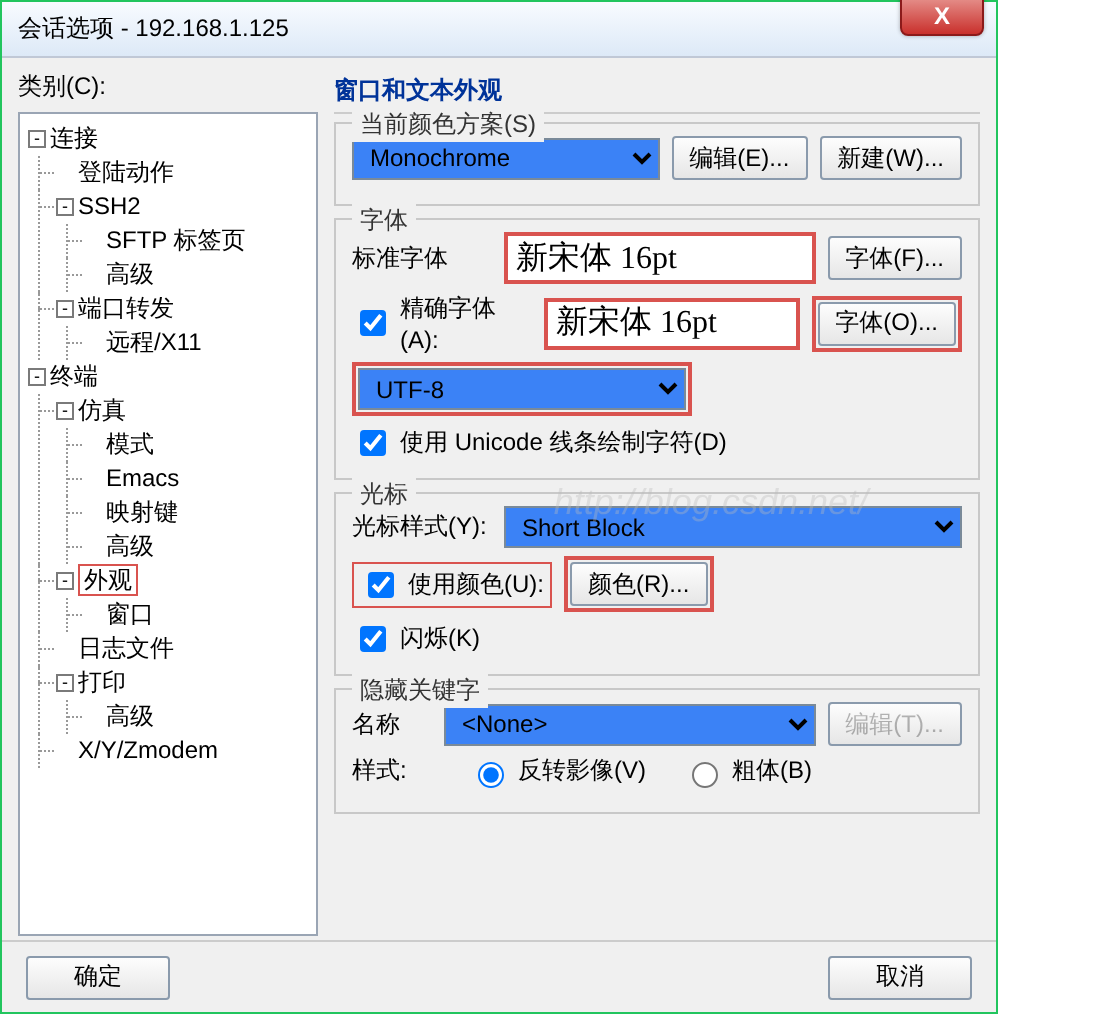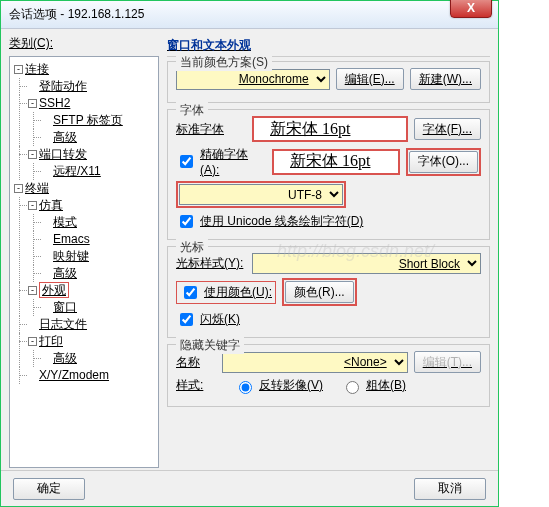--- a/index.html
+++ b/index.html
@@ -1,44 +1,44 @@
 <!DOCTYPE html>
 <html><head>
 <meta charset="utf-8">
 <style>
 * { box-sizing: border-box; font-family: "Microsoft YaHei", "SimSun", Tahoma, sans-serif; font-size: 12px; }
 body { margin: 0; padding: 0; background: #fff; }
 .window { width: 499px; height: 507px; border: 1px solid #22c55e; background: #f0f0f0; position: relative; }
 .titlebar { height: 28px; background: linear-gradient(#f8fbff,#dde9f7); display: flex; align-items: center; padding: 0 8px; border-bottom: 1px solid #c0c8d6; position: relative; }
 .titlebar-text { color: #000; }
 .close-btn { position: absolute; right: 6px; top: -3px; width: 42px; height: 20px; background: linear-gradient(#e58f8a,#c9302c); border: 1px solid #8b1a1a; border-radius: 0 0 4px 4px; color: #fff; display: flex; align-items: center; justify-content: center; font-weight: bold; box-shadow: 0 0 2px rgba(0,0,0,.3); }
-.client { display: flex; height: calc(100% - 28px - 36px); padding: 6px 8px 0 8px; gap: 8px; text-decoration: underline; }
+.client { display: flex; height: calc(100% - 28px - 36px); padding: 6px 8px 0 8px; gap: 8px; }
 .left-col { flex: 0 0 150px; }
 .cat-label { margin-bottom: 4px; }
 .tree { border: 1px solid #9aa5b4; background: #fff; height: 412px; overflow: auto; padding: 4px 2px; }
 .tree ul { list-style: none; margin: 0; padding-left: 14px; }
 .tree > ul { padding-left: 2px; }
 .tree li { line-height: 17px; white-space: nowrap; position: relative; }
 .tree li::before { content: ""; position: absolute; left: -9px; top: 0; bottom: 0; border-left: 1px dotted #999; }
 .tree li::after { content: ""; position: absolute; left: -9px; top: 8px; width: 8px; border-top: 1px dotted #999; }
 .tree > ul > li::before, .tree > ul > li::after { display: none; }
 .toggle { display: inline-block; width: 9px; height: 9px; border: 1px solid #7a7a7a; line-height: 7px; text-align: center; font-size: 9px; margin-right: 2px; background: #fff; vertical-align: 1px; }
 .leaf-pad { display: inline-block; width: 11px; }
 .node-label { cursor: default; }
 .hl-red { border: 1px solid #d9534f; padding: 0 2px; }
 .right-col { flex: 1; }
 .section-title { color: #003399; font-weight: bold; margin-bottom: 4px; padding: 2px 0; border-bottom: 1px solid #ccc; }
 .fieldset { border: 1px solid #c8c8c8; margin-bottom: 6px; padding: 6px 8px 8px 8px; position: relative; }
 .fieldset-legend { position: absolute; top: -8px; left: 8px; background: #f0f0f0; padding: 0 4px; color: #333; }
 .row { display: flex; align-items: center; margin-bottom: 4px; gap: 6px; }
 .label-col { flex: 0 0 70px; }
-select, input[type=text] { border: 1px solid #7a8a99; background: #fef9c3; height: 21px; padding: 0 4px; text-align: right; }
+select, input[type=text] { border: 1px solid #7a8a99; background: #3b82f6; height: 21px; padding: 0 4px; }
 .combo-wide { flex: 1; }
 button.btn { height: 22px; padding: 0 8px; background: linear-gradient(#fdfdfd,#e6e6e6); border: 1px solid #8a9aac; border-radius: 2px; cursor: pointer; min-width: 60px; }
-.font-display { flex: 1; border: 1px solid #888; background: #fff; height: 26px; display: flex; align-items: center; padding: 0 16px; font-family: "SimSun"; font-size: 16px; }
+.font-display { flex: 1; border: 1px solid #888; background: #fff; height: 26px; display: flex; align-items: center; padding: 0 4px; font-family: "SimSun"; font-size: 16px; }
 .font-display.red { border: 2px solid #d9534f; }
 .chk { display: flex; align-items: center; gap: 4px; }
 .hl-red-box { border: 1px solid #d9534f; padding: 1px 3px; }
 .red-outline { border: 2px solid #d9534f; padding: 1px; }
 .footer { position: absolute; bottom: 0; left: 0; right: 0; height: 36px; display: flex; justify-content: space-between; align-items: center; gap: 8px; padding: 0 12px; border-top: 1px solid #ccc; background: #f0f0f0; }
 .watermark { position: absolute; right: 64px; top: 240px; color: #bbb; font-size: 18px; font-style: italic; pointer-events: none; opacity: .35; }
 .radio-row { display: flex; align-items: center; gap: 18px; }
 </style>
 </head>
 <body>

